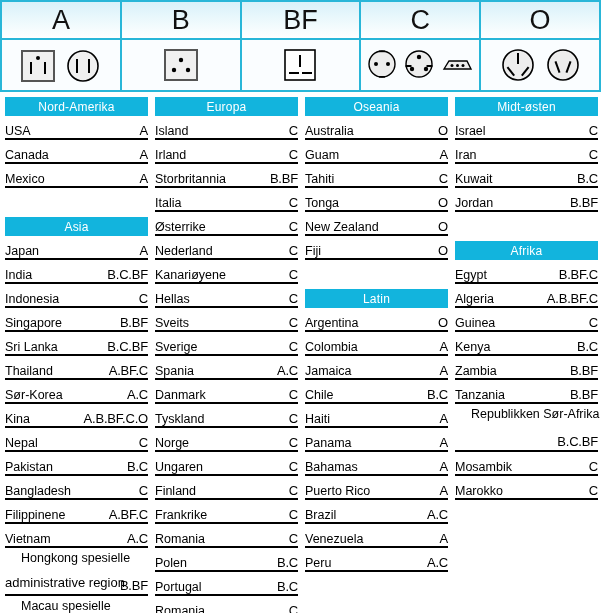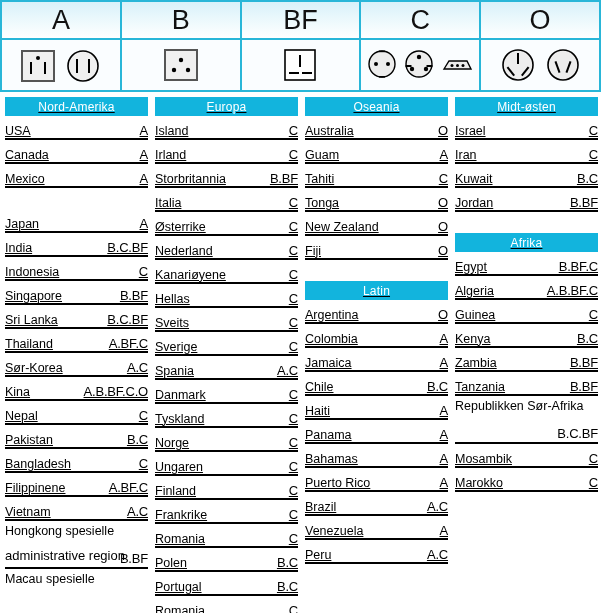--- a/index.html
+++ b/index.html
@@ -46,21 +46,21 @@
     position:absolute;left:0;top:97px;width:601px;height:516px;
   }
   .col{
     position:absolute;top:0;width:143px;
   }
   #col-0{left:5px;}
   #col-1{left:155px;}
   #col-2{left:305px;}
   #col-3{left:455px;}
 
-  .group{margin-bottom:4px;text-decoration:underline;}
+  .group{margin-bottom:12px;}
   .group-head{
     height:19px;
     background:#12b4dd;
     color:#ffffff;
     font-size:12px;
     display:flex;align-items:center;justify-content:center;
     letter-spacing:.2px;
   }
   .rows{}
   .row{
@@ -80,21 +80,21 @@
     white-space:nowrap;
     line-height:1;
   }
   .row .types{
     font-size:13px;color:#000;
     white-space:nowrap;
     line-height:1;
     letter-spacing:-.2px;
   }
   .row.two-line .l1{
-    position:absolute;left:0;top:4px;font-size:12.5px;line-height:1;
+    position:absolute;left:16px;top:4px;font-size:12.5px;line-height:1;
   }
   .row.two-line .l2{
     position:absolute;left:0;top:28px;font-size:13px;line-height:1;
   }
   .row.two-line .types{
     position:absolute;right:0;bottom:2px;
   }
   .spacer-lg{height:17px;}
 </style>
 </head>
@@ -221,20 +221,21 @@
             <div class="types">A</div>
           </div>
           <div class="row">
             <div class="name">Mexico</div>
             <div class="types">A</div>
           </div>
         </div>
       </div>
       <div class="spacer-lg"></div>
       <div class="group">
+        <div class="group-head">Asia</div>
         <div class="rows">
           <div class="row">
             <div class="name">Japan</div>
             <div class="types">A</div>
           </div>
           <div class="row">
             <div class="name">India</div>
             <div class="types">B.C.BF</div>
           </div>
           <div class="row">

